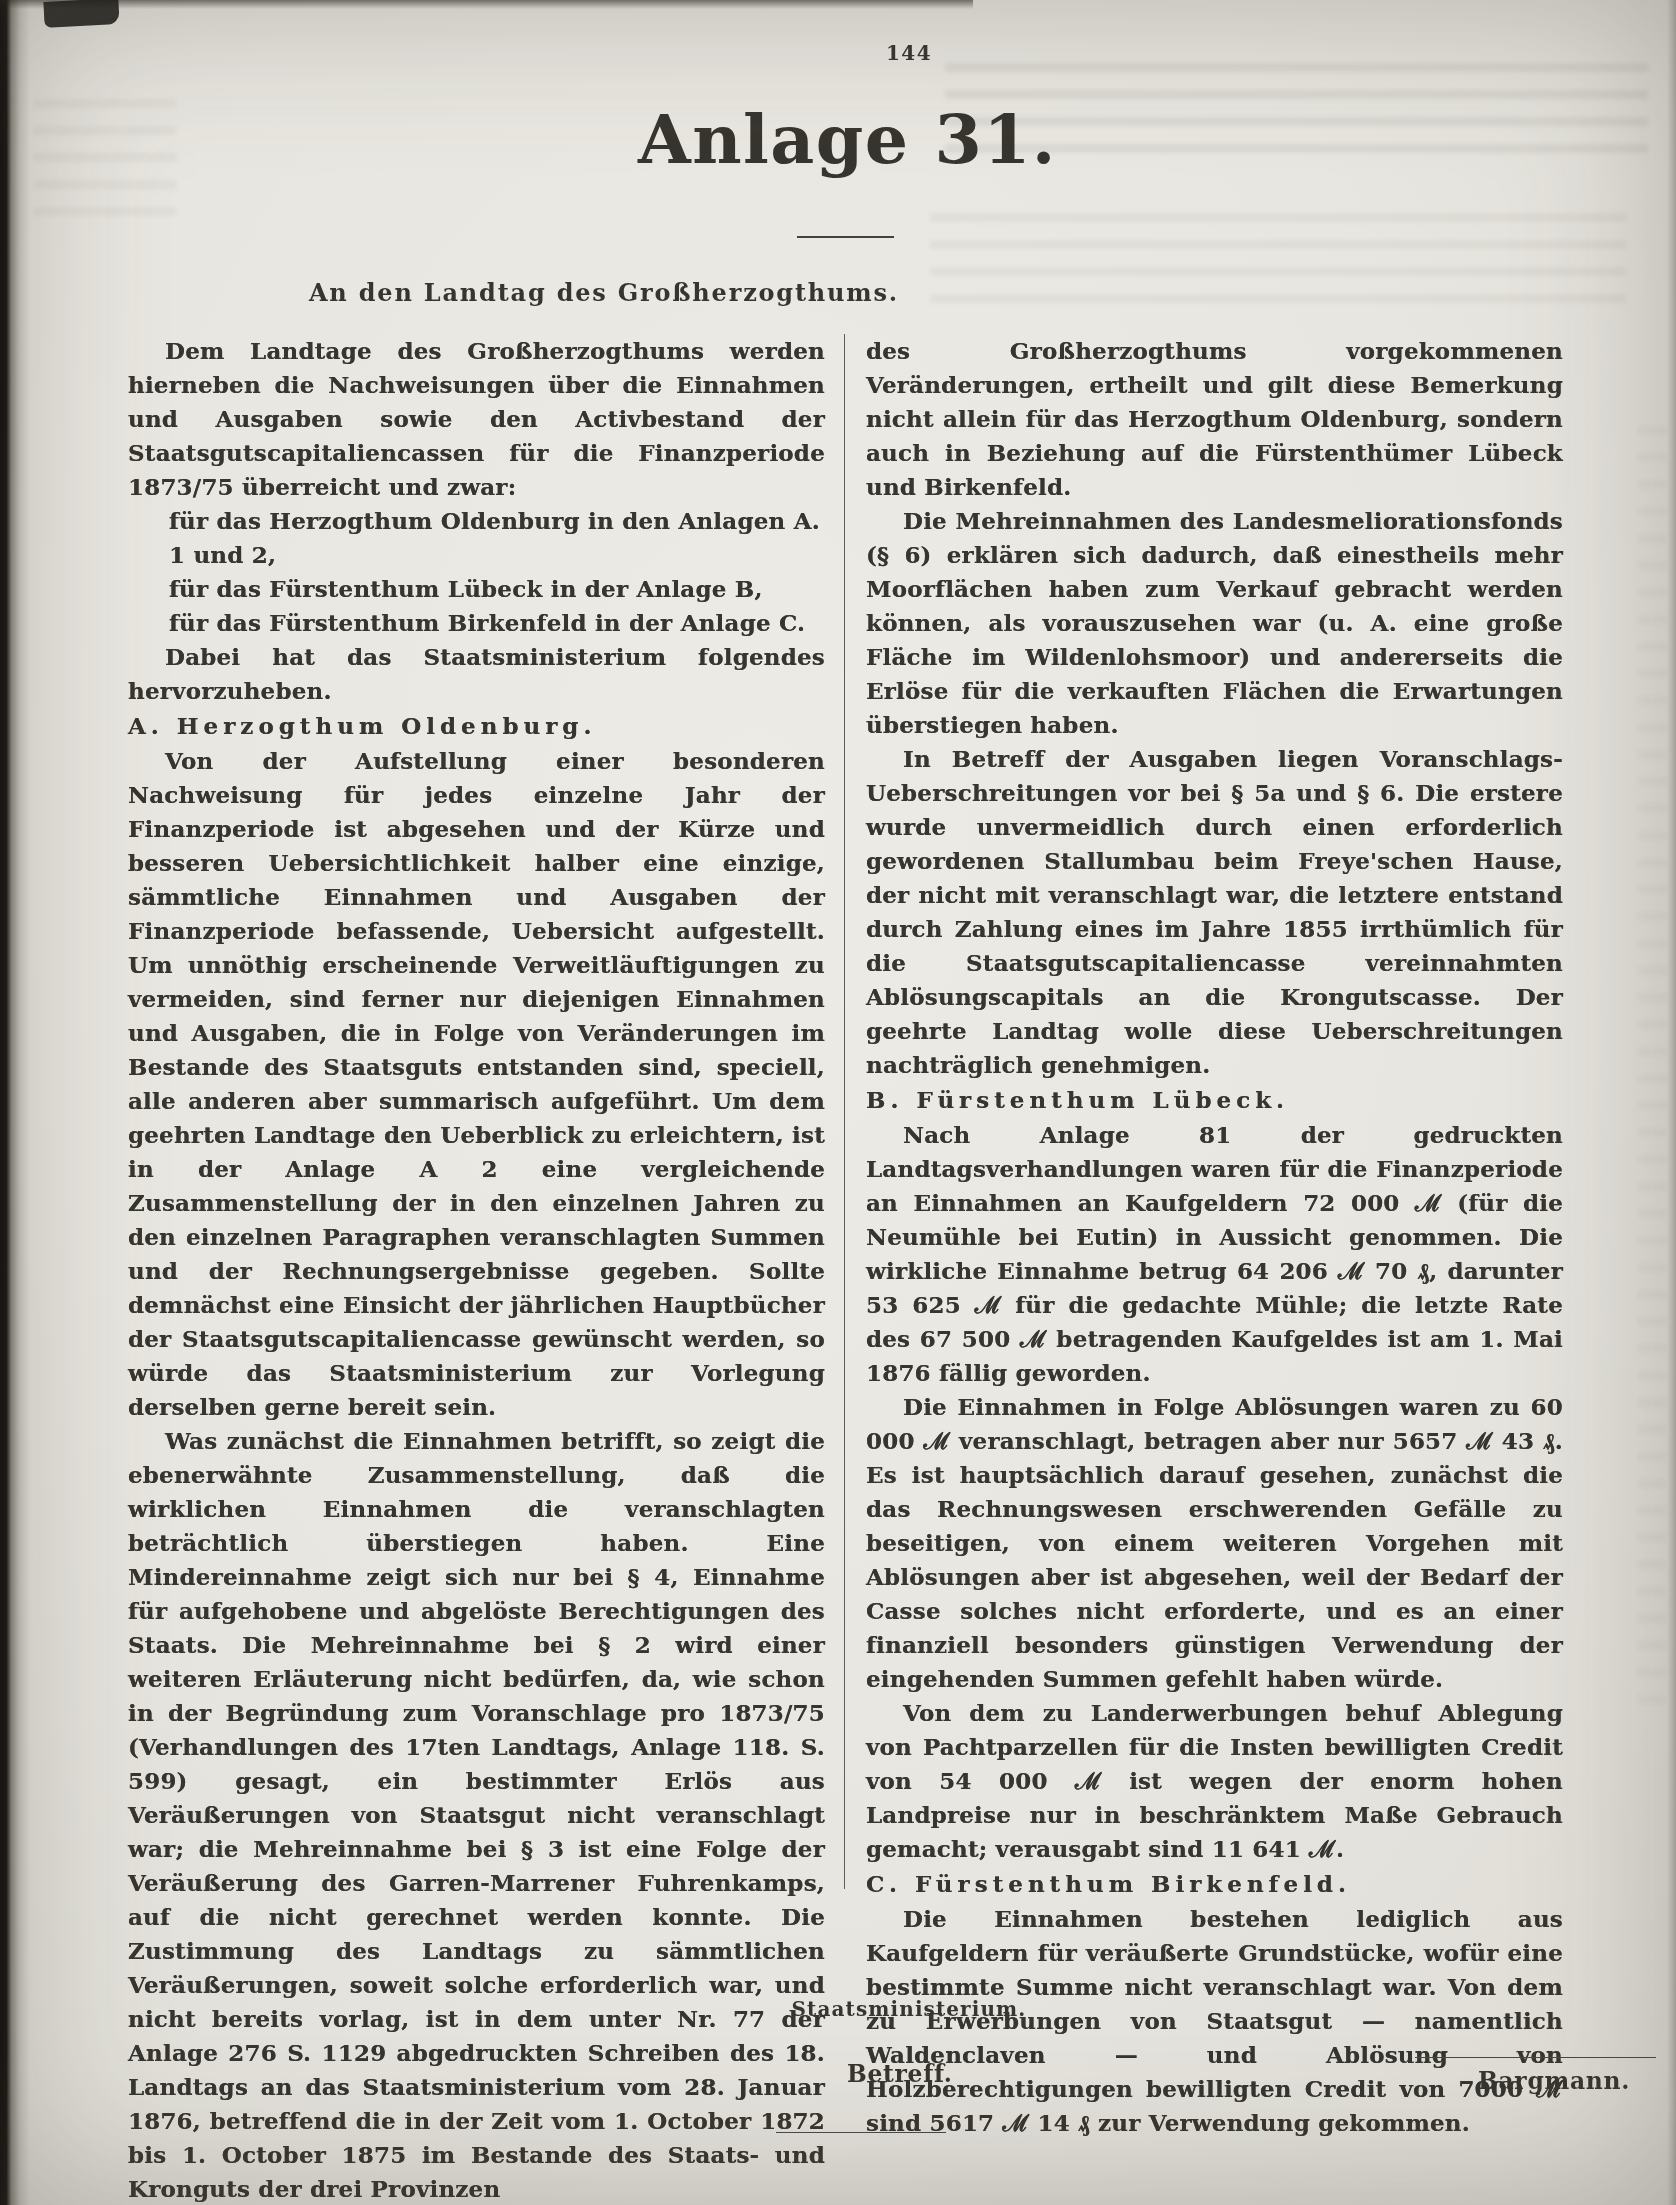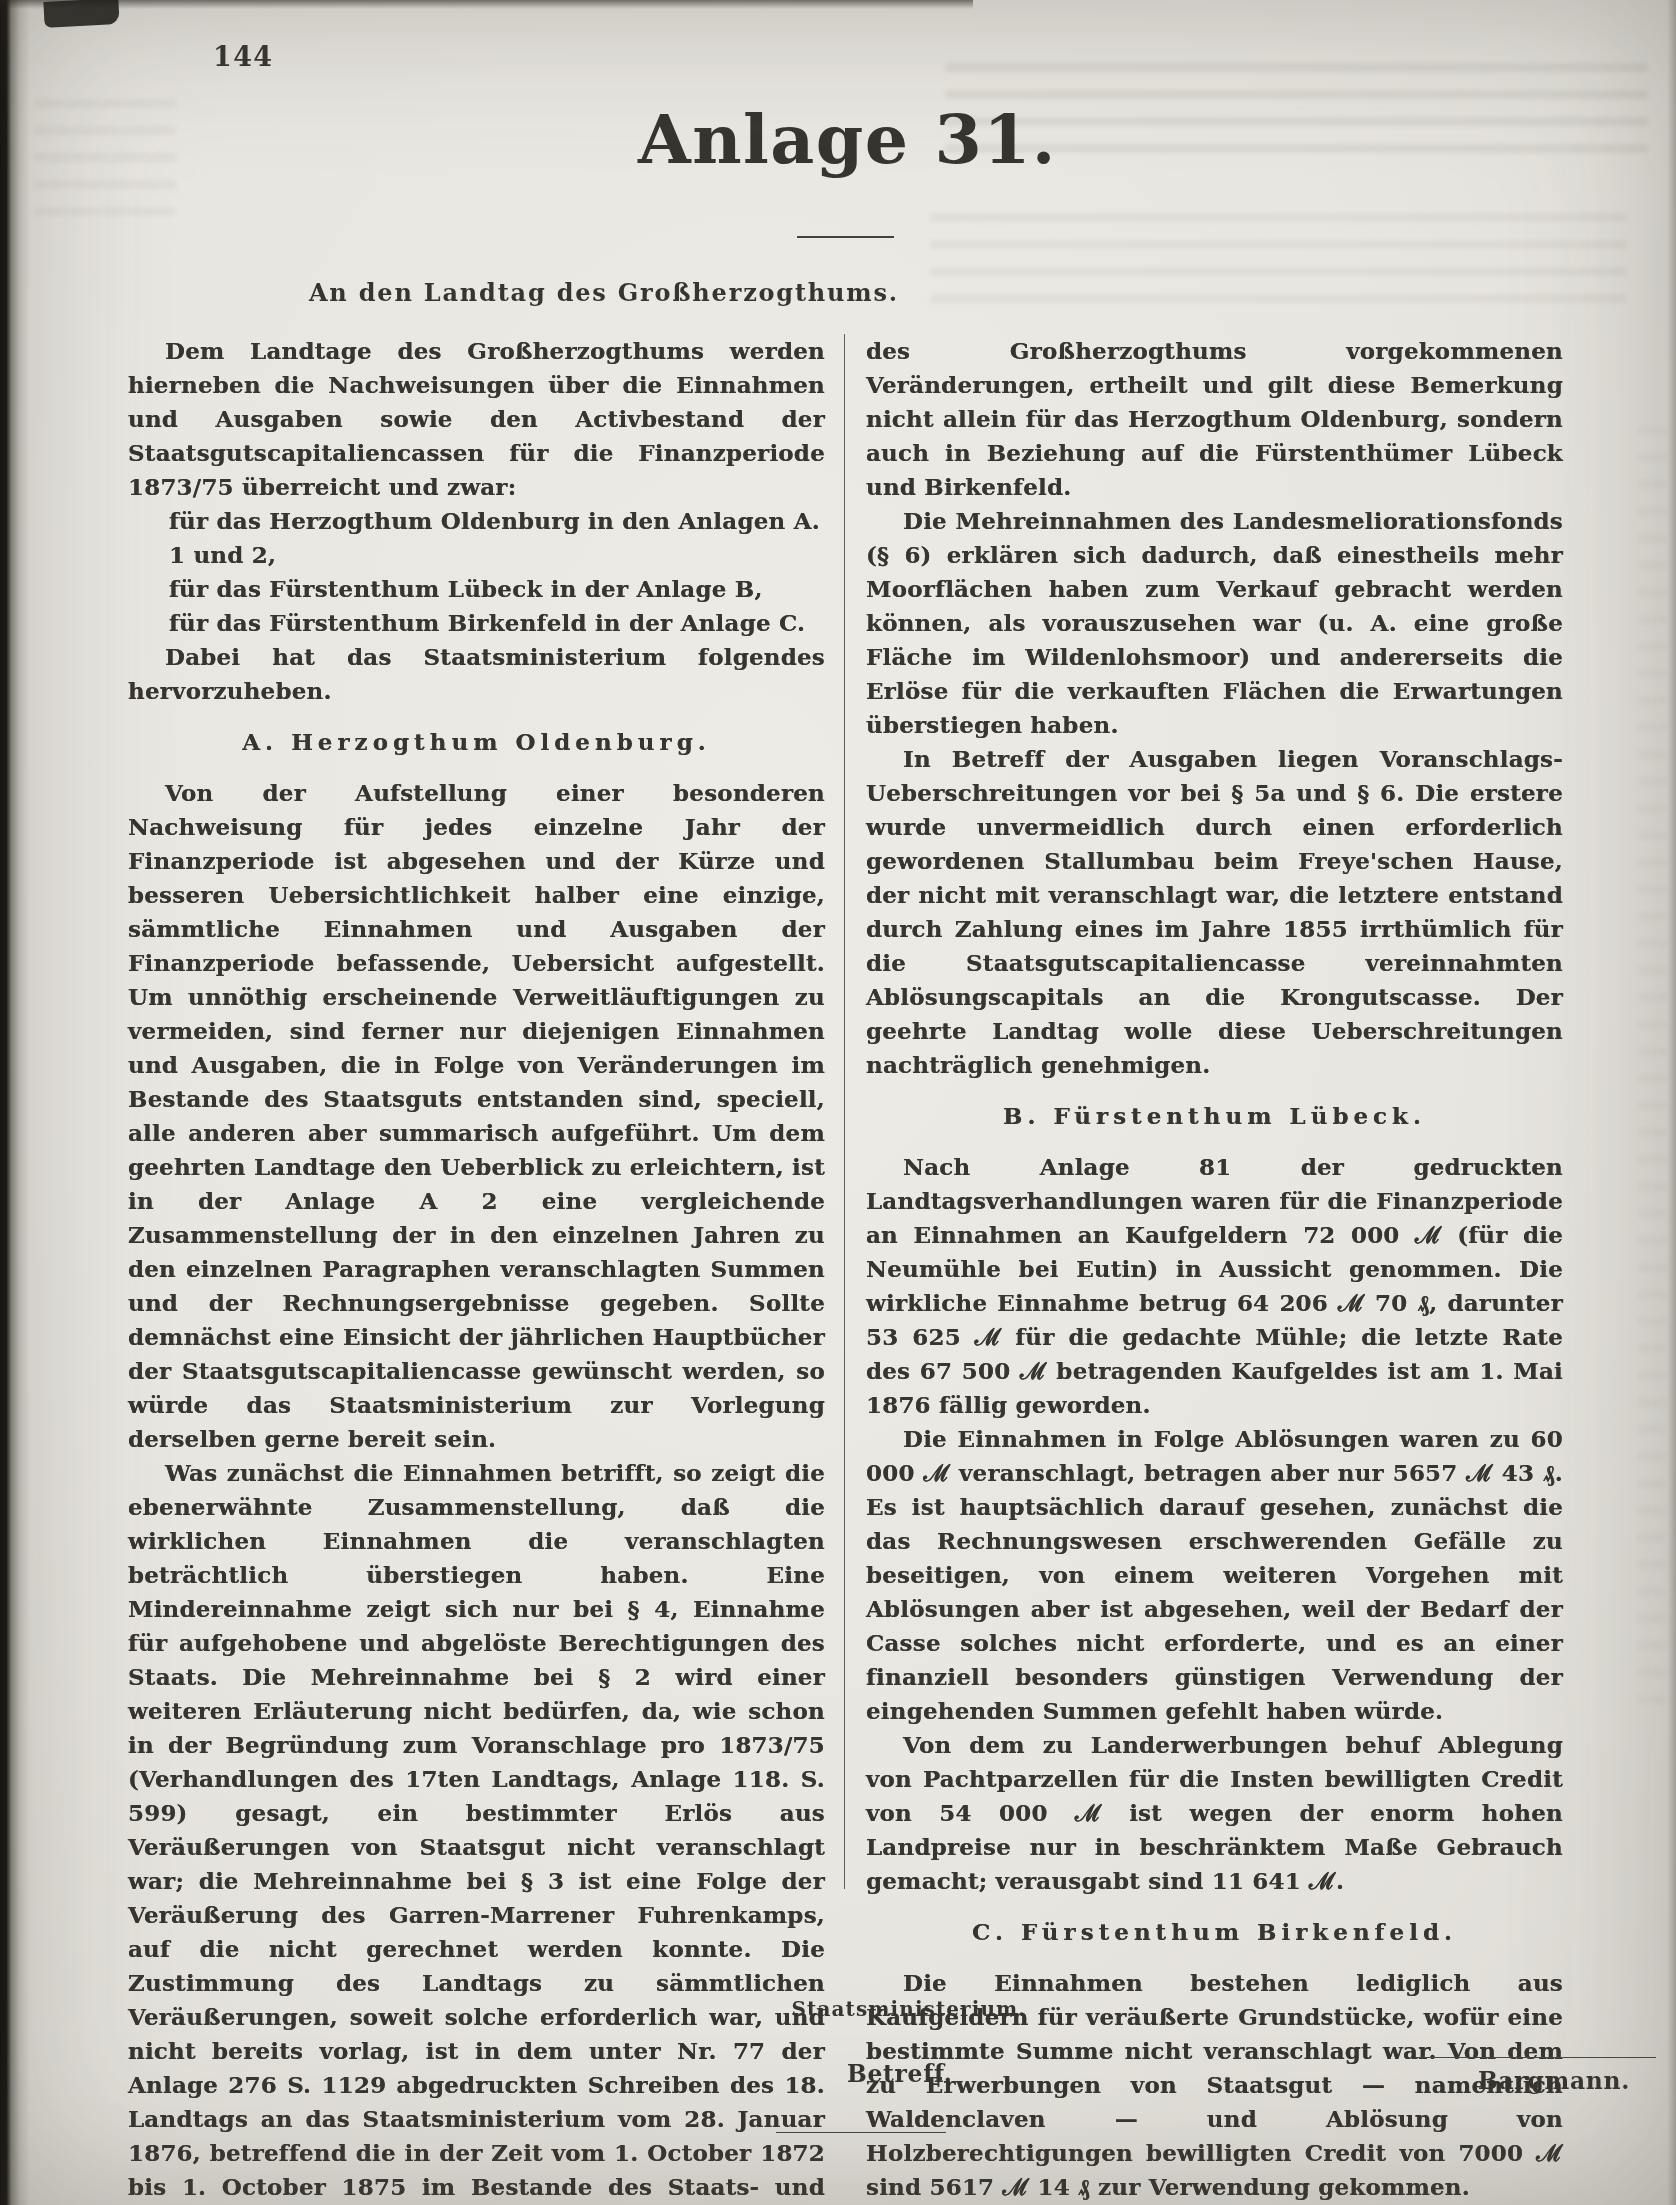--- a/index.html
+++ b/index.html
@@ -48,21 +48,21 @@
     z-index:1;
   }
   .bleed-1 { left:945px; top:63px;  width:703px; height:107px; opacity:0.55; }
   .bleed-2 { left:930px; top:213px; width:696px; height:92px; opacity:0.38; }
   .bleed-3 { left:34px;   top:99px; width:142px; height:121px; opacity:0.35; }
   .bleed-4 { left:1638px; top:426px; width:28px;  height:1278px; opacity:0.25; }
 
   
   .page-number {
     position:absolute; top:41px; left:213px; width:1392px;
-    font-size:27px; font-weight:bold; letter-spacing:1.4px;
+    text-align:center; font-size:20px; font-weight:bold; letter-spacing:1.4px;
     z-index:3;
   }
   .doc-title {
     position:absolute; top:99px; left:0; width:100%;
     text-align:center; font-size:68px; font-weight:bold; letter-spacing:1.4px;
     z-index:3;
     padding-left:18px;
   }
   .title-rule {
     position:absolute; top:236px; left:797px; width:97px; height:2.1px;
@@ -83,21 +83,21 @@
   .body-text, .col {
     font-size:23px; line-height:34px; font-weight:bold;
     letter-spacing:0.2px; text-align:justify;
     text-shadow: 0 0 0.4px rgba(55,52,45,0.75);
     hyphens:auto;
   }
   .col p { margin:0; text-indent:37px; }
   .col p.cont { text-indent:0; }
   .list-item { text-align:left; text-indent:0; padding-left:41px; }
   .section-heading {
-    text-align:center; text-indent:0; letter-spacing:5px; margin:17px 0;
+    text-indent:0; letter-spacing:5px; margin:1px 0;
   }
   .divider {
     position:absolute; left:844px; top:334px; width:1.4px; height:1555px;
     background:rgba(72,70,62,0.85); z-index:3;
   }
   .dateline {
     text-align:left; text-indent:0; padding-left:135px; margin-top:11.4px;
   }
 
   

